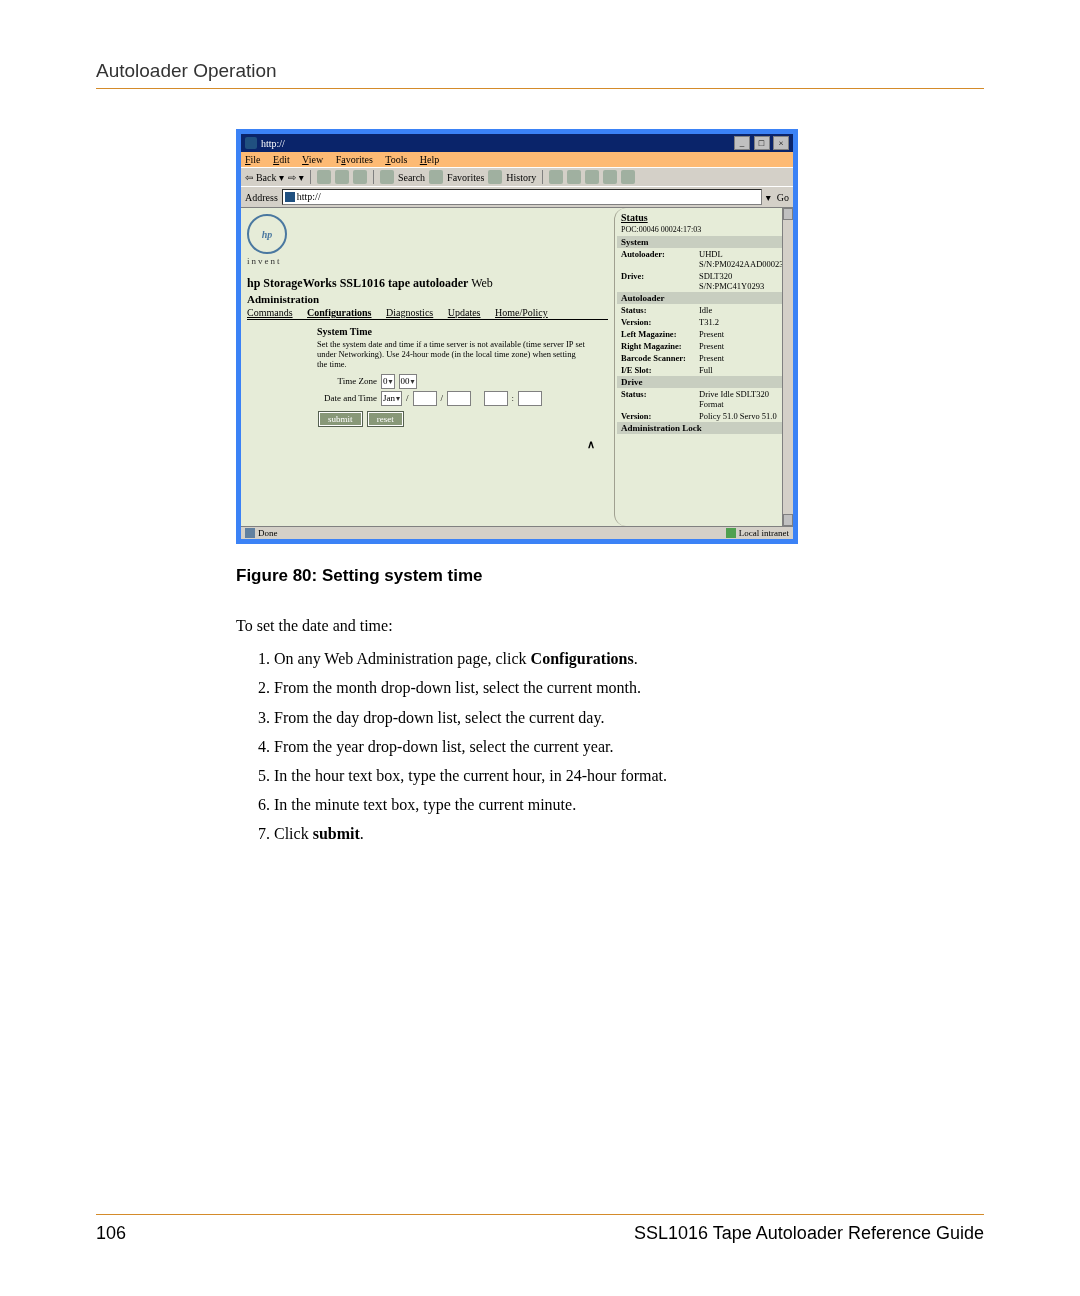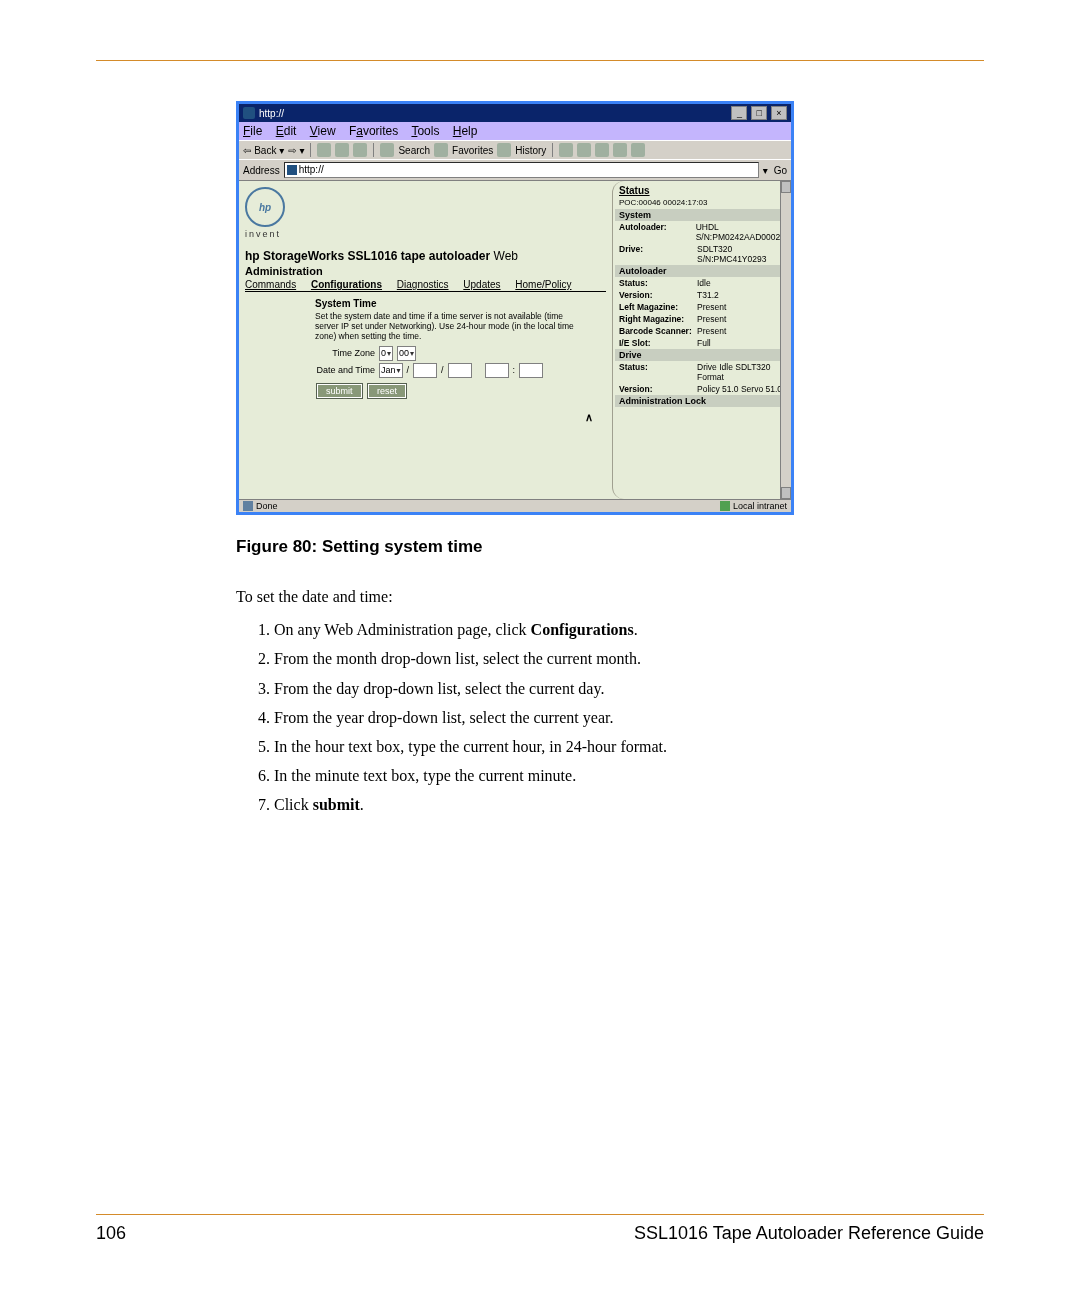--- a/index.html
+++ b/index.html
@@ -27,22 +27,22 @@
     margin-bottom: 40px;
   }
   .figure-area {
     margin-left: 140px;
     margin-right: 60px;
     margin-bottom: 20px;
   }
   
   .ie-window {
     width: 552px;
-    border: 3px solid #3b82f6;
-    font-family: Liberation Sans, sans-serif;
+    border: 5px solid #3b82f6;
+    font-family: Liberation Serif, serif;
     font-size: 10px;
     background: #c0c8c0;
     margin-top: 29px;
   }
   .ie-titlebar {
     background: #0a246a;
     color: #fff;
     padding: 2px 4px;
     display: flex;
     justify-content: space-between;
@@ -56,23 +56,23 @@
     width: 14px; height: 12px;
     background: #c0c0c0;
     color: #000;
     font-size: 9px;
     text-align: center;
     line-height: 12px;
     margin-left: 1px;
     border: 1px solid #808080;
   }
   .ie-menubar {
-    background: #c4b5fd;
+    background: #fdba74;
     padding: 2px 4px;
-    font-size: 12px;
+    font-size: 10px;
   }
   .ie-menubar span { margin-right: 10px; }
   .ie-menubar span u { text-decoration: underline; }
   .ie-toolbar {
     background: #d4d0c8;
     padding: 2px 4px;
     border-top: 1px solid #fff;
     display: flex;
     align-items: center;
     gap: 4px;
@@ -231,20 +231,21 @@
   .footer-row {
     display: flex;
     justify-content: space-between;
     font-size: 18px;
   }
 </style>
 </head>
 <body>
 
 <div class="page">
+  <div class="header-title">Autoloader Operation</div>
   <div class="header-rule"></div>
 
   <div class="figure-area">
     <div class="ie-window">
 
       <div class="ie-titlebar">
         <span class="ie-title-left">
           <span class="ie-title-icon"></span>
           <span>http://</span>
         </span>

